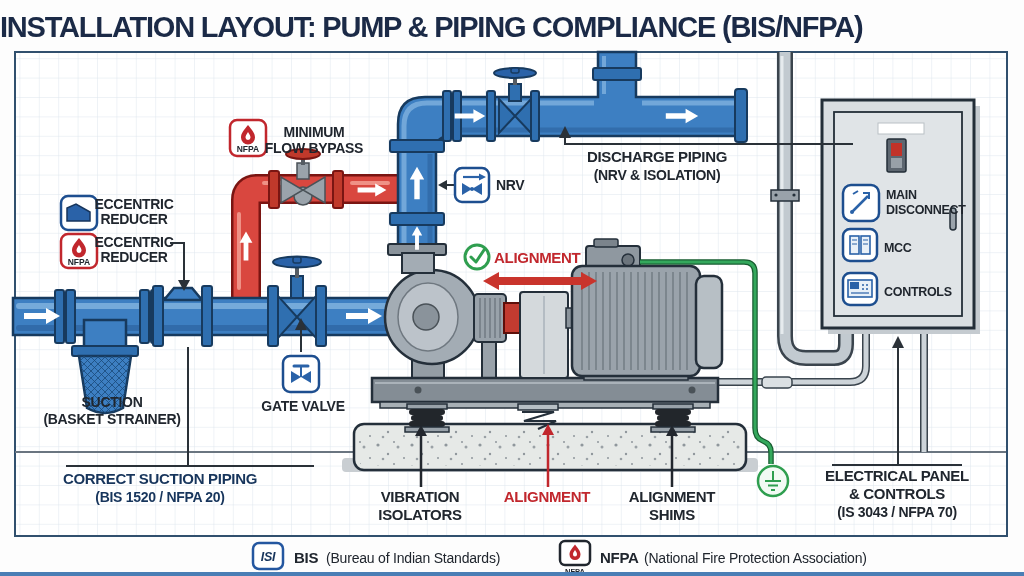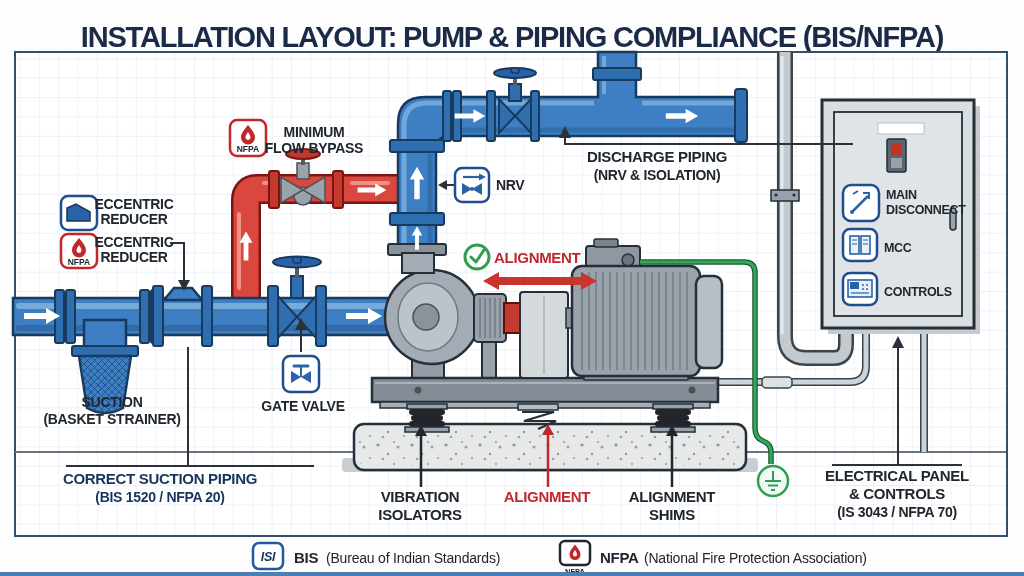--- a/index.html
+++ b/index.html
@@ -1,20 +1,20 @@
 <!DOCTYPE html>
 <html><head>
 <meta charset="utf-8">
 <style>
   html,body{margin:0;padding:0;}
   body{width:1024px;height:576px;position:relative;overflow:hidden;background:#fdfdfd;
        font-family:"Liberation Sans",sans-serif;}
   .title{position:absolute;top:6px;left:0;width:1024px;height:42px;line-height:42px;
-         text-align:center;font-size:29px;font-weight:800;letter-spacing:-1.2px;color:#1b2a47;
-         white-space:nowrap;margin-top:10px;}
+         font-size:29px;font-weight:800;letter-spacing:-1.2px;color:#1b2a47;
+         white-space:nowrap;}
   svg{position:absolute;top:0;left:0;}
   svg text{font-family:"Liberation Sans",sans-serif;font-weight:700;letter-spacing:-0.3px;}
   .t15{font-size:15px}.t14{font-size:14px}.t13{font-size:12.5px}.t8{font-size:8.5px;letter-spacing:0}
   .t7{font-size:7.5px;letter-spacing:0}
   .dark{fill:#20262e}.navy{fill:#17355c}.red{fill:#c1272d}.mid{text-anchor:middle}
   .reg{font-weight:400;letter-spacing:-0.2px}
   .ital{font-style:italic}
 </style>
 </head>
 <body>

